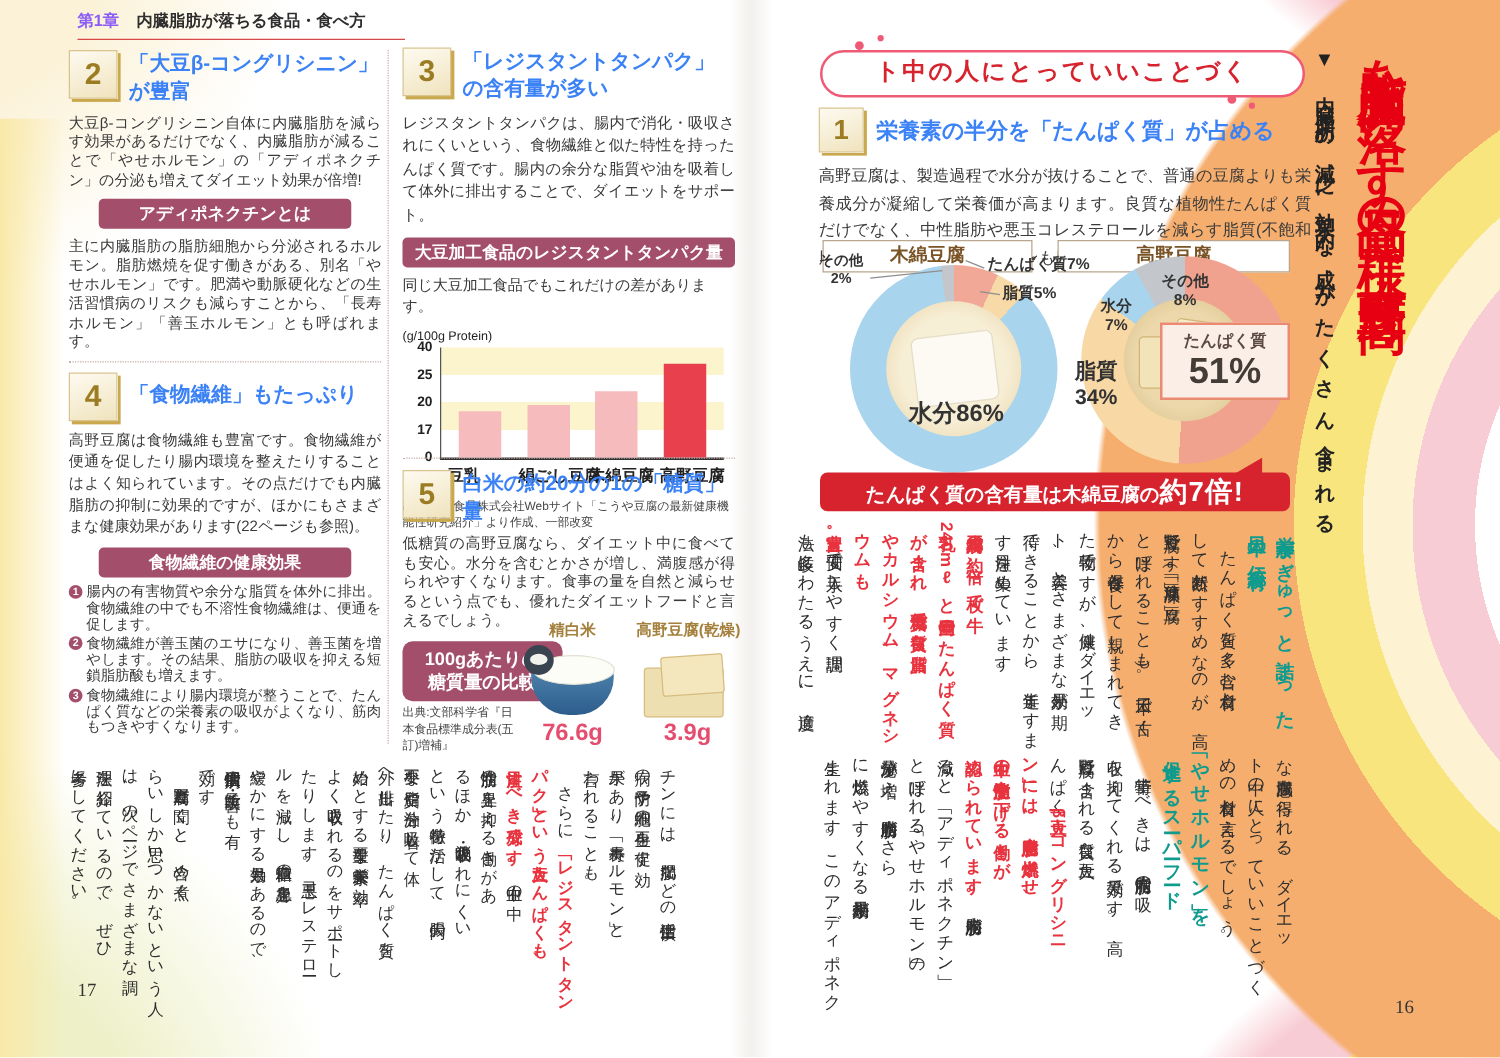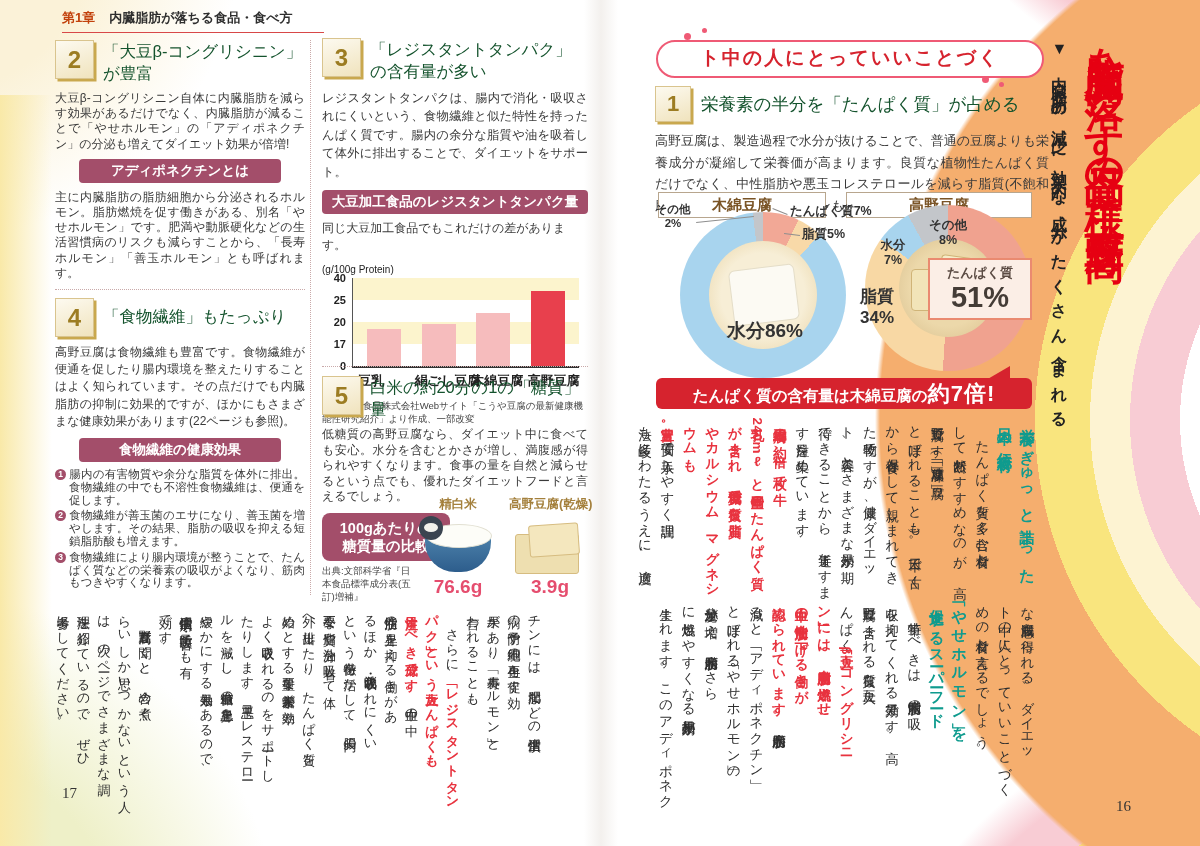--- a/index.html
+++ b/index.html
@@ -15,30 +15,30 @@
       radial-gradient(circle at -80px 950px, #eef0c8 0 200px, rgba(255,255,255,0) 360px);}
   .left-strip{position:absolute;left:0;top:95px;bottom:0;width:52px;pointer-events:none;
     background:linear-gradient(to right,#f9e9a8,rgba(249,233,168,0));}
   .gutter{position:absolute;left:584px;top:0;width:34px;height:100%;pointer-events:none;
     background:linear-gradient(to right,rgba(0,0,0,0),rgba(170,150,130,.14) 50%,rgba(0,0,0,0));}
   .page{position:absolute;top:0;width:600px;height:846px;}
   .page-left{left:0;} .page-right{left:600px;}
 
   
   .chapter{position:absolute;left:62px;top:8px;width:262px;border-bottom:1px solid #d84848;padding-bottom:5px;}
-  .ch-num{color:#c2410c;font-weight:bold;font-size:13px;margin-right:14px;}
+  .ch-num{color:#8b5cf6;font-weight:bold;font-size:13px;margin-right:14px;}
   .ch-title{color:#2e2e2e;font-weight:bold;font-size:13px;}
 
   
   .sec{position:absolute;}
   .sec-head{display:flex;align-items:flex-start;gap:9px;}
   .numbox{flex:0 0 auto;width:37px;height:37px;display:flex;align-items:center;justify-content:center;
     background:linear-gradient(160deg,#fdfaf0,#f0e3bd);border:1px solid #d9c48e;box-shadow:2.5px 2.5px 0 #c9a84e;
     color:#9c7c22;font-weight:bold;font-size:24px;}
-  h2{margin:0;font-size:16.5px;line-height:22px;color:#14532d;font-weight:normal;}
+  h2{margin:0;font-size:16.5px;line-height:22px;color:#3b82f6;font-weight:bold;}
   .body{margin:0;font-size:12px;line-height:15.2px;text-align:justify;color:#3a3a3a;}
   .badge{background:#a34e6a;color:#fff;font-weight:bold;font-size:13.5px;text-align:center;
     border-radius:4px;padding:3px 8px;}
   .dotted-h{position:absolute;border-top:1.5px dotted #c9a9a9;}
   .dotted-v{position:absolute;border-left:1.5px dotted #c9a9a9;}
   .pagenum{position:absolute;font-family:"Liberation Serif",serif;font-size:15px;color:#333;}
 
   
   .s2{left:55px;top:40px;width:250px;}
   .s2 .body{margin-top:7px;}

